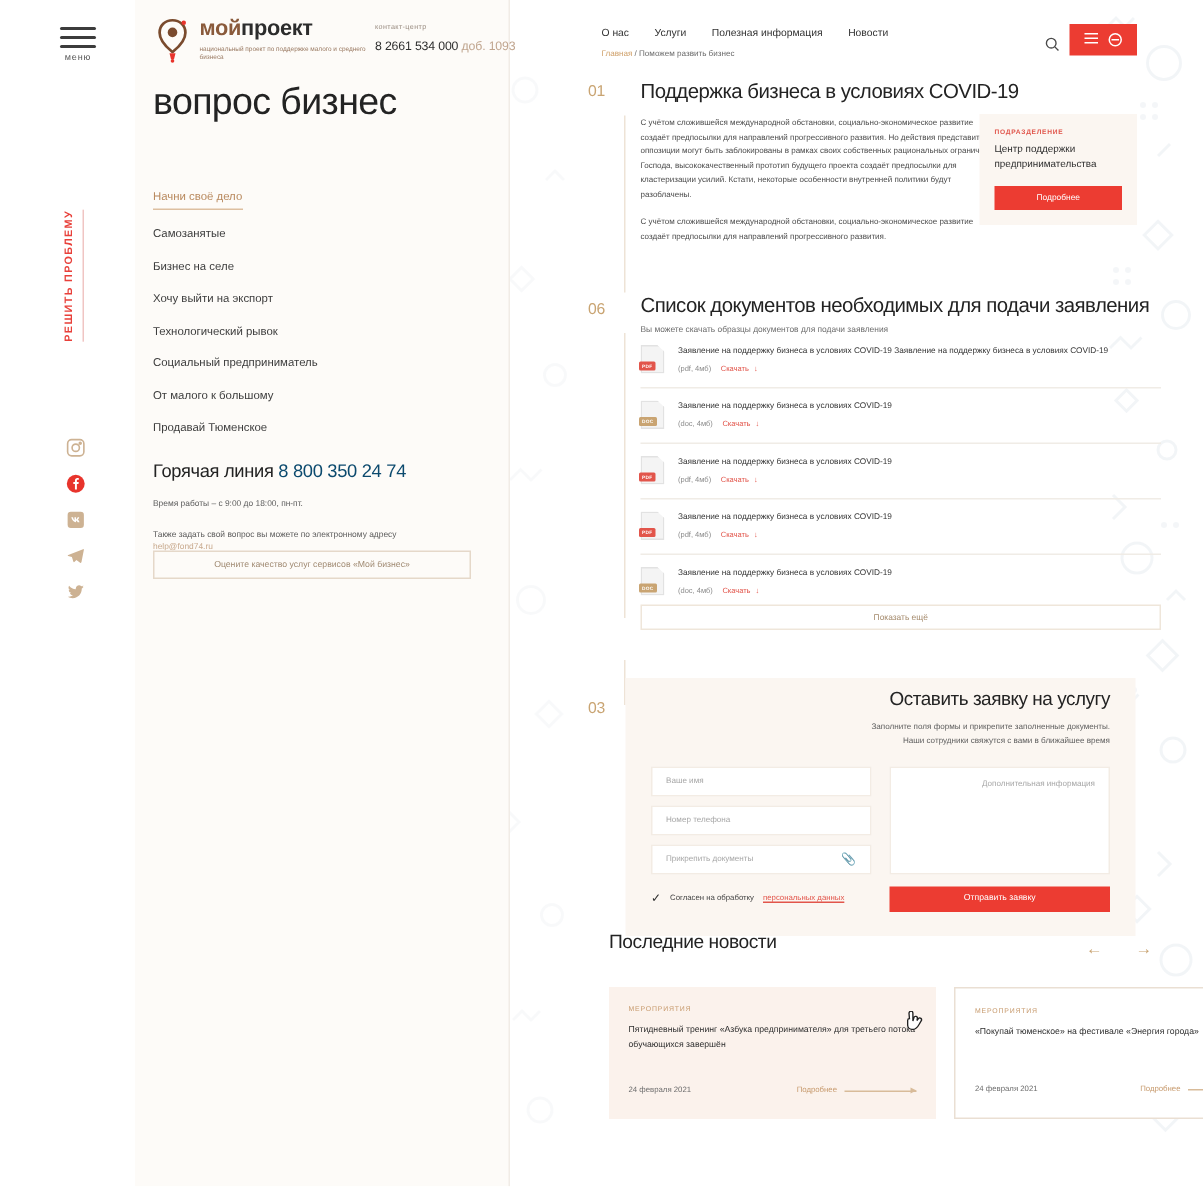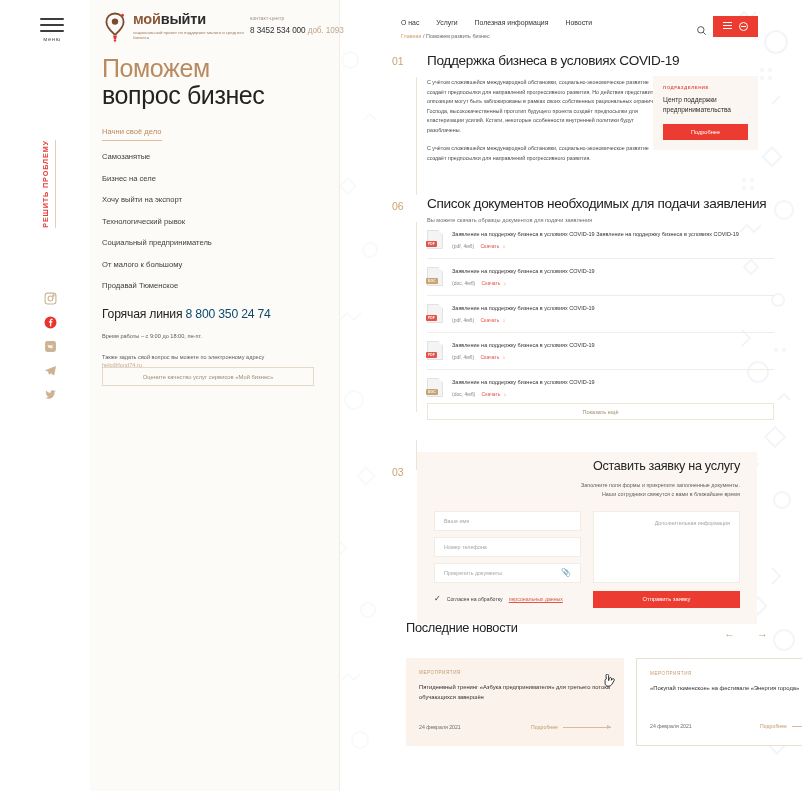--- a/index.html
+++ b/index.html
@@ -402,36 +402,35 @@
     <div class="logo-wrap">
       <svg class="logo-mark" viewBox="0 0 26 30">
         <path d="M13 1.5c-5 0-8.6 3.6-8.6 8.3 0 5.4 6.3 11 8 12.4.3.3.9.3 1.2 0 1.7-1.4 8-7 8-12.4 0-4.7-3.6-8.3-8.6-8.3z" fill="none" stroke="#7a4b2e" stroke-width="1.8"></path>
         <circle cx="13" cy="9.6" r="3.2" fill="#7a4b2e"></circle>
         <circle cx="20.5" cy="3.2" r="1.5" fill="#e8342c"></circle>
         <path d="M11 23.5h4l-1 4h-2z" fill="#e8342c"></path>
         <circle cx="13" cy="28.6" r="1.2" fill="#e8342c"></circle>
       </svg>
       <div class="logo-text">
         <div class="l1">
-          <span class="brown">мой</span><span class="dark">выйти</span>
+          <span class="brown">мой</span><span class="dark">проект</span>
         </div>
         <div class="l2">национальный проект по поддержке малого и среднего бизнеса</div>
       </div>
     </div>
 
     <div class="contact">
       <div class="cc-label">контакт-центр</div>
       <div class="cc-phone">
-        <span>8 3452 534 000</span>
+        <span>8 2661 534 000</span>
         <span class="ext">доб. 1093</span>
       </div>
     </div>
 
     <div class="hero-title">
-      <div class="t1">Поможем</div>
       <div class="t2">вопрос бизнес</div>
     </div>
 
     <div class="hero-links">
       <div class="active">Начни своё дело</div>
       <a>Самозанятые</a>
       <a>Бизнес на селе</a>
       <a>Хочу выйти на экспорт</a>
       <a>Технологический рывок</a>
       <a>Социальный предприниматель</a>

